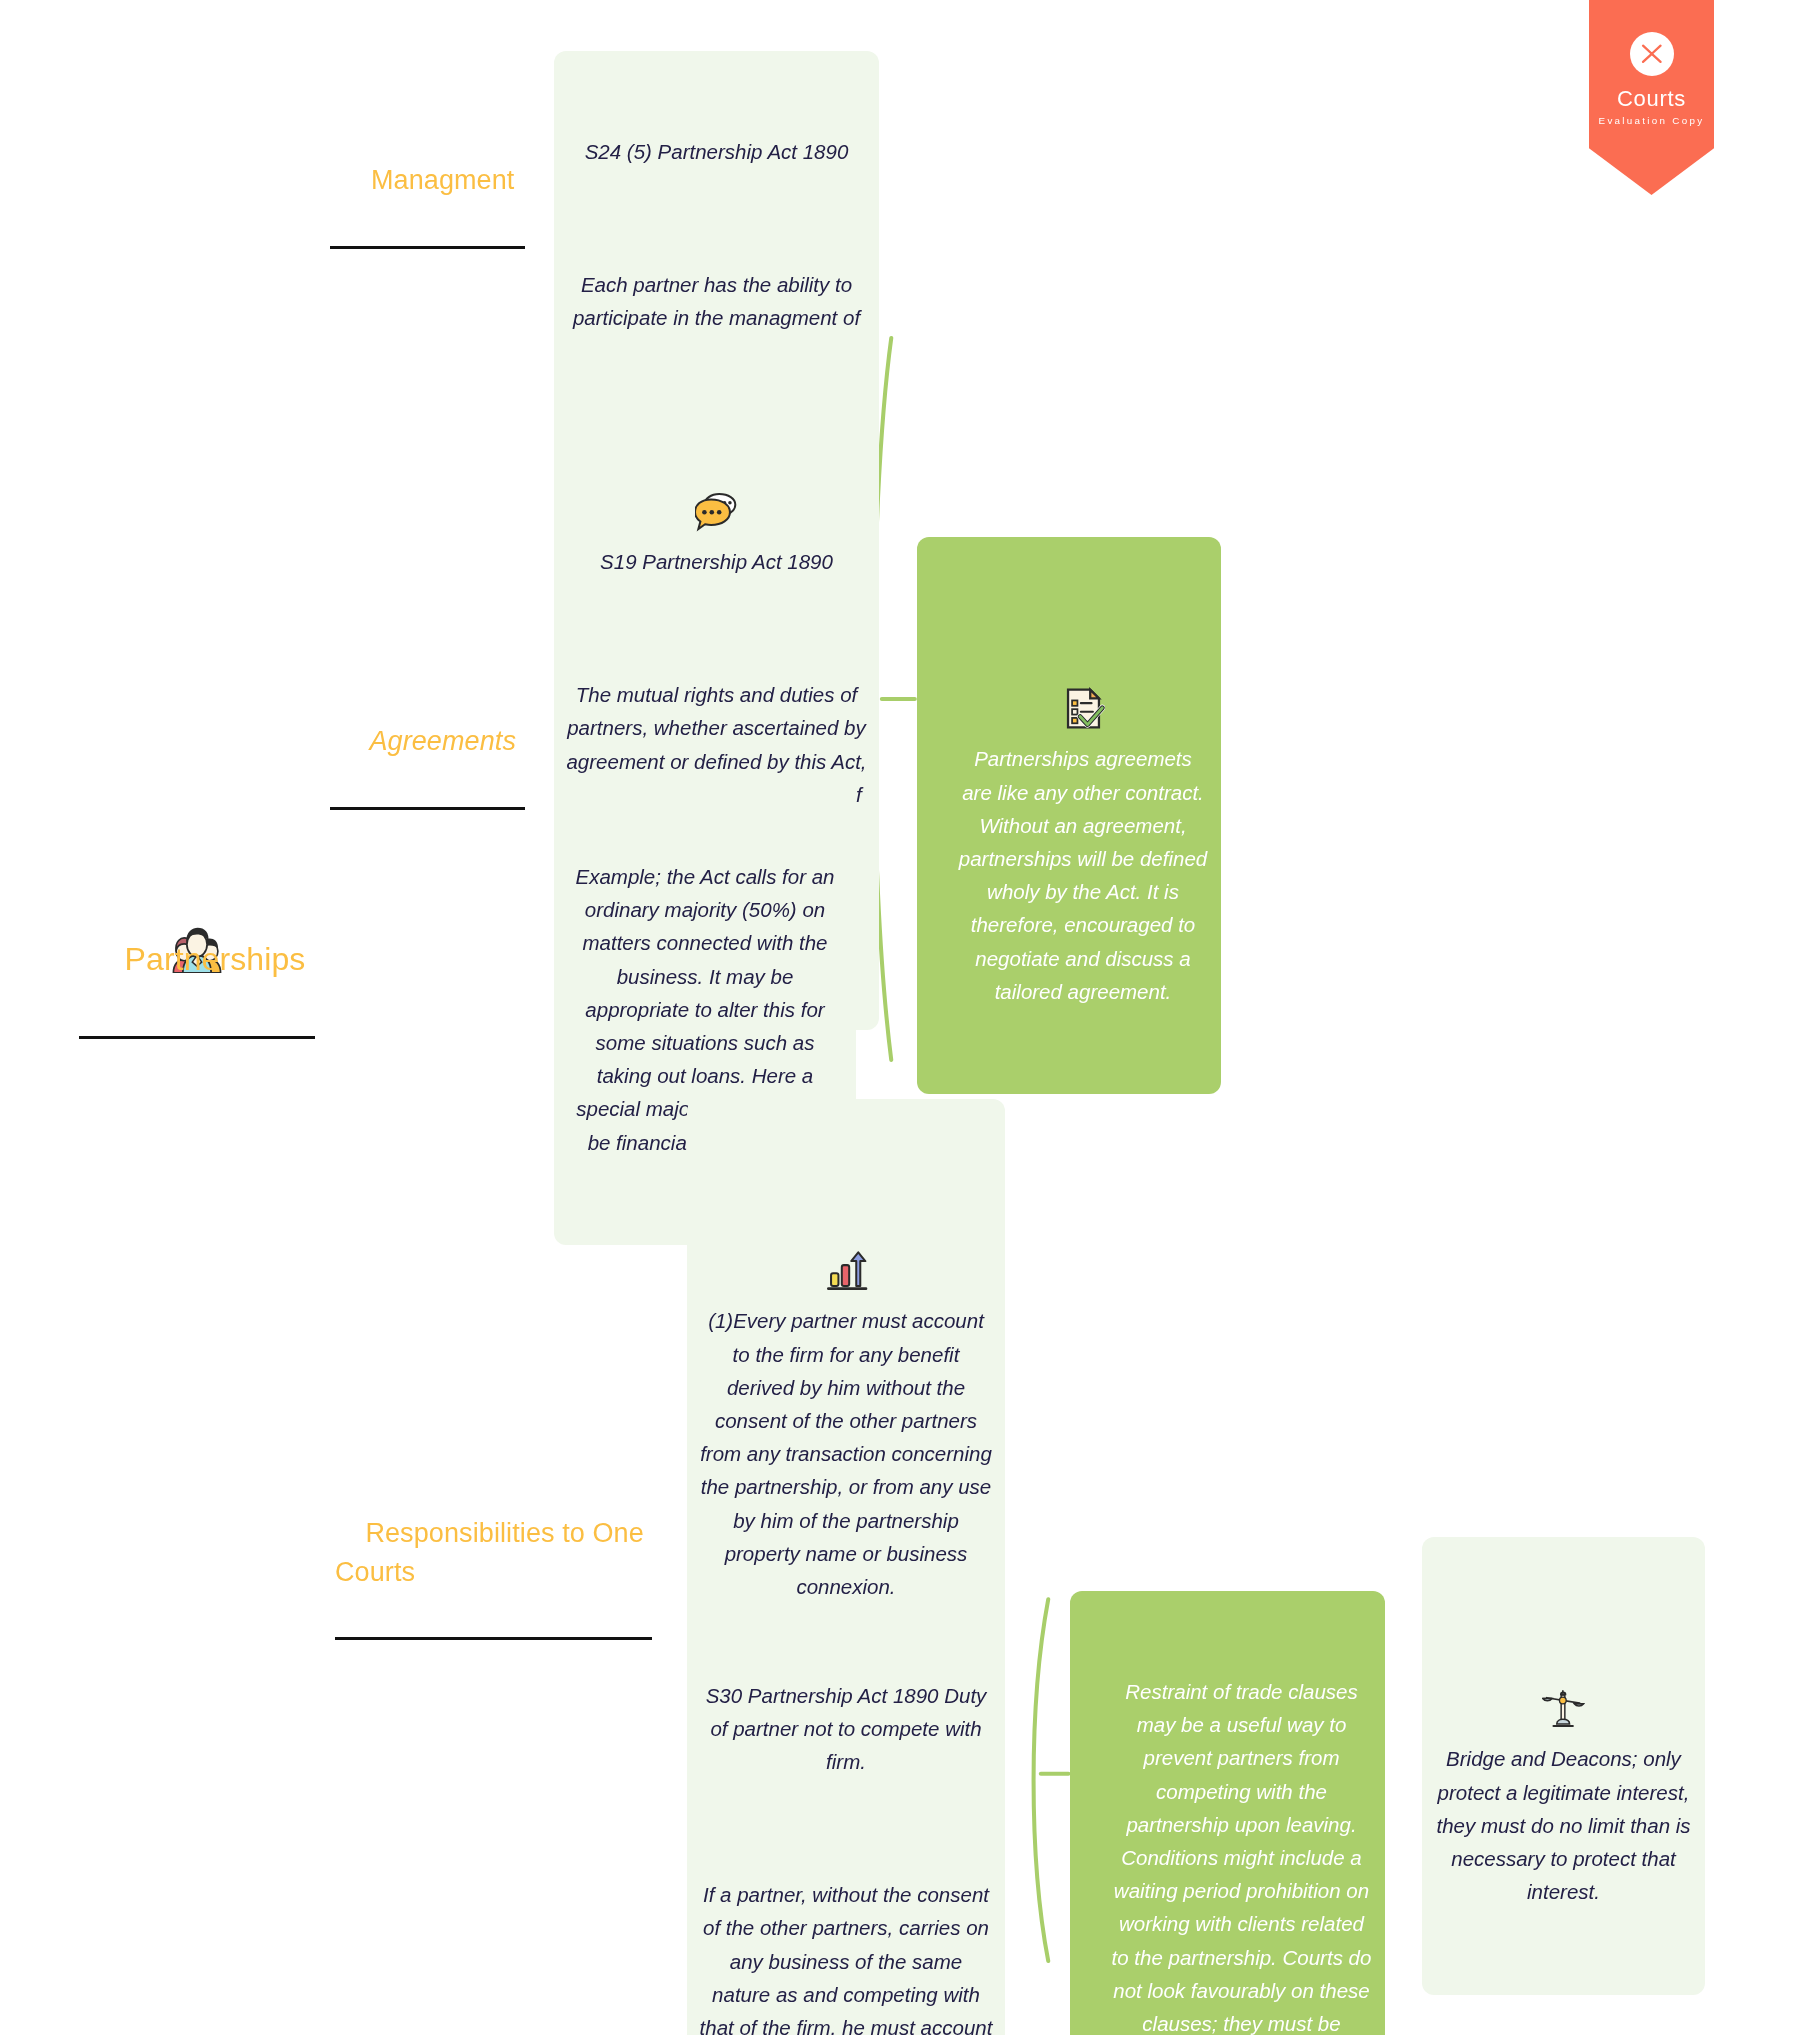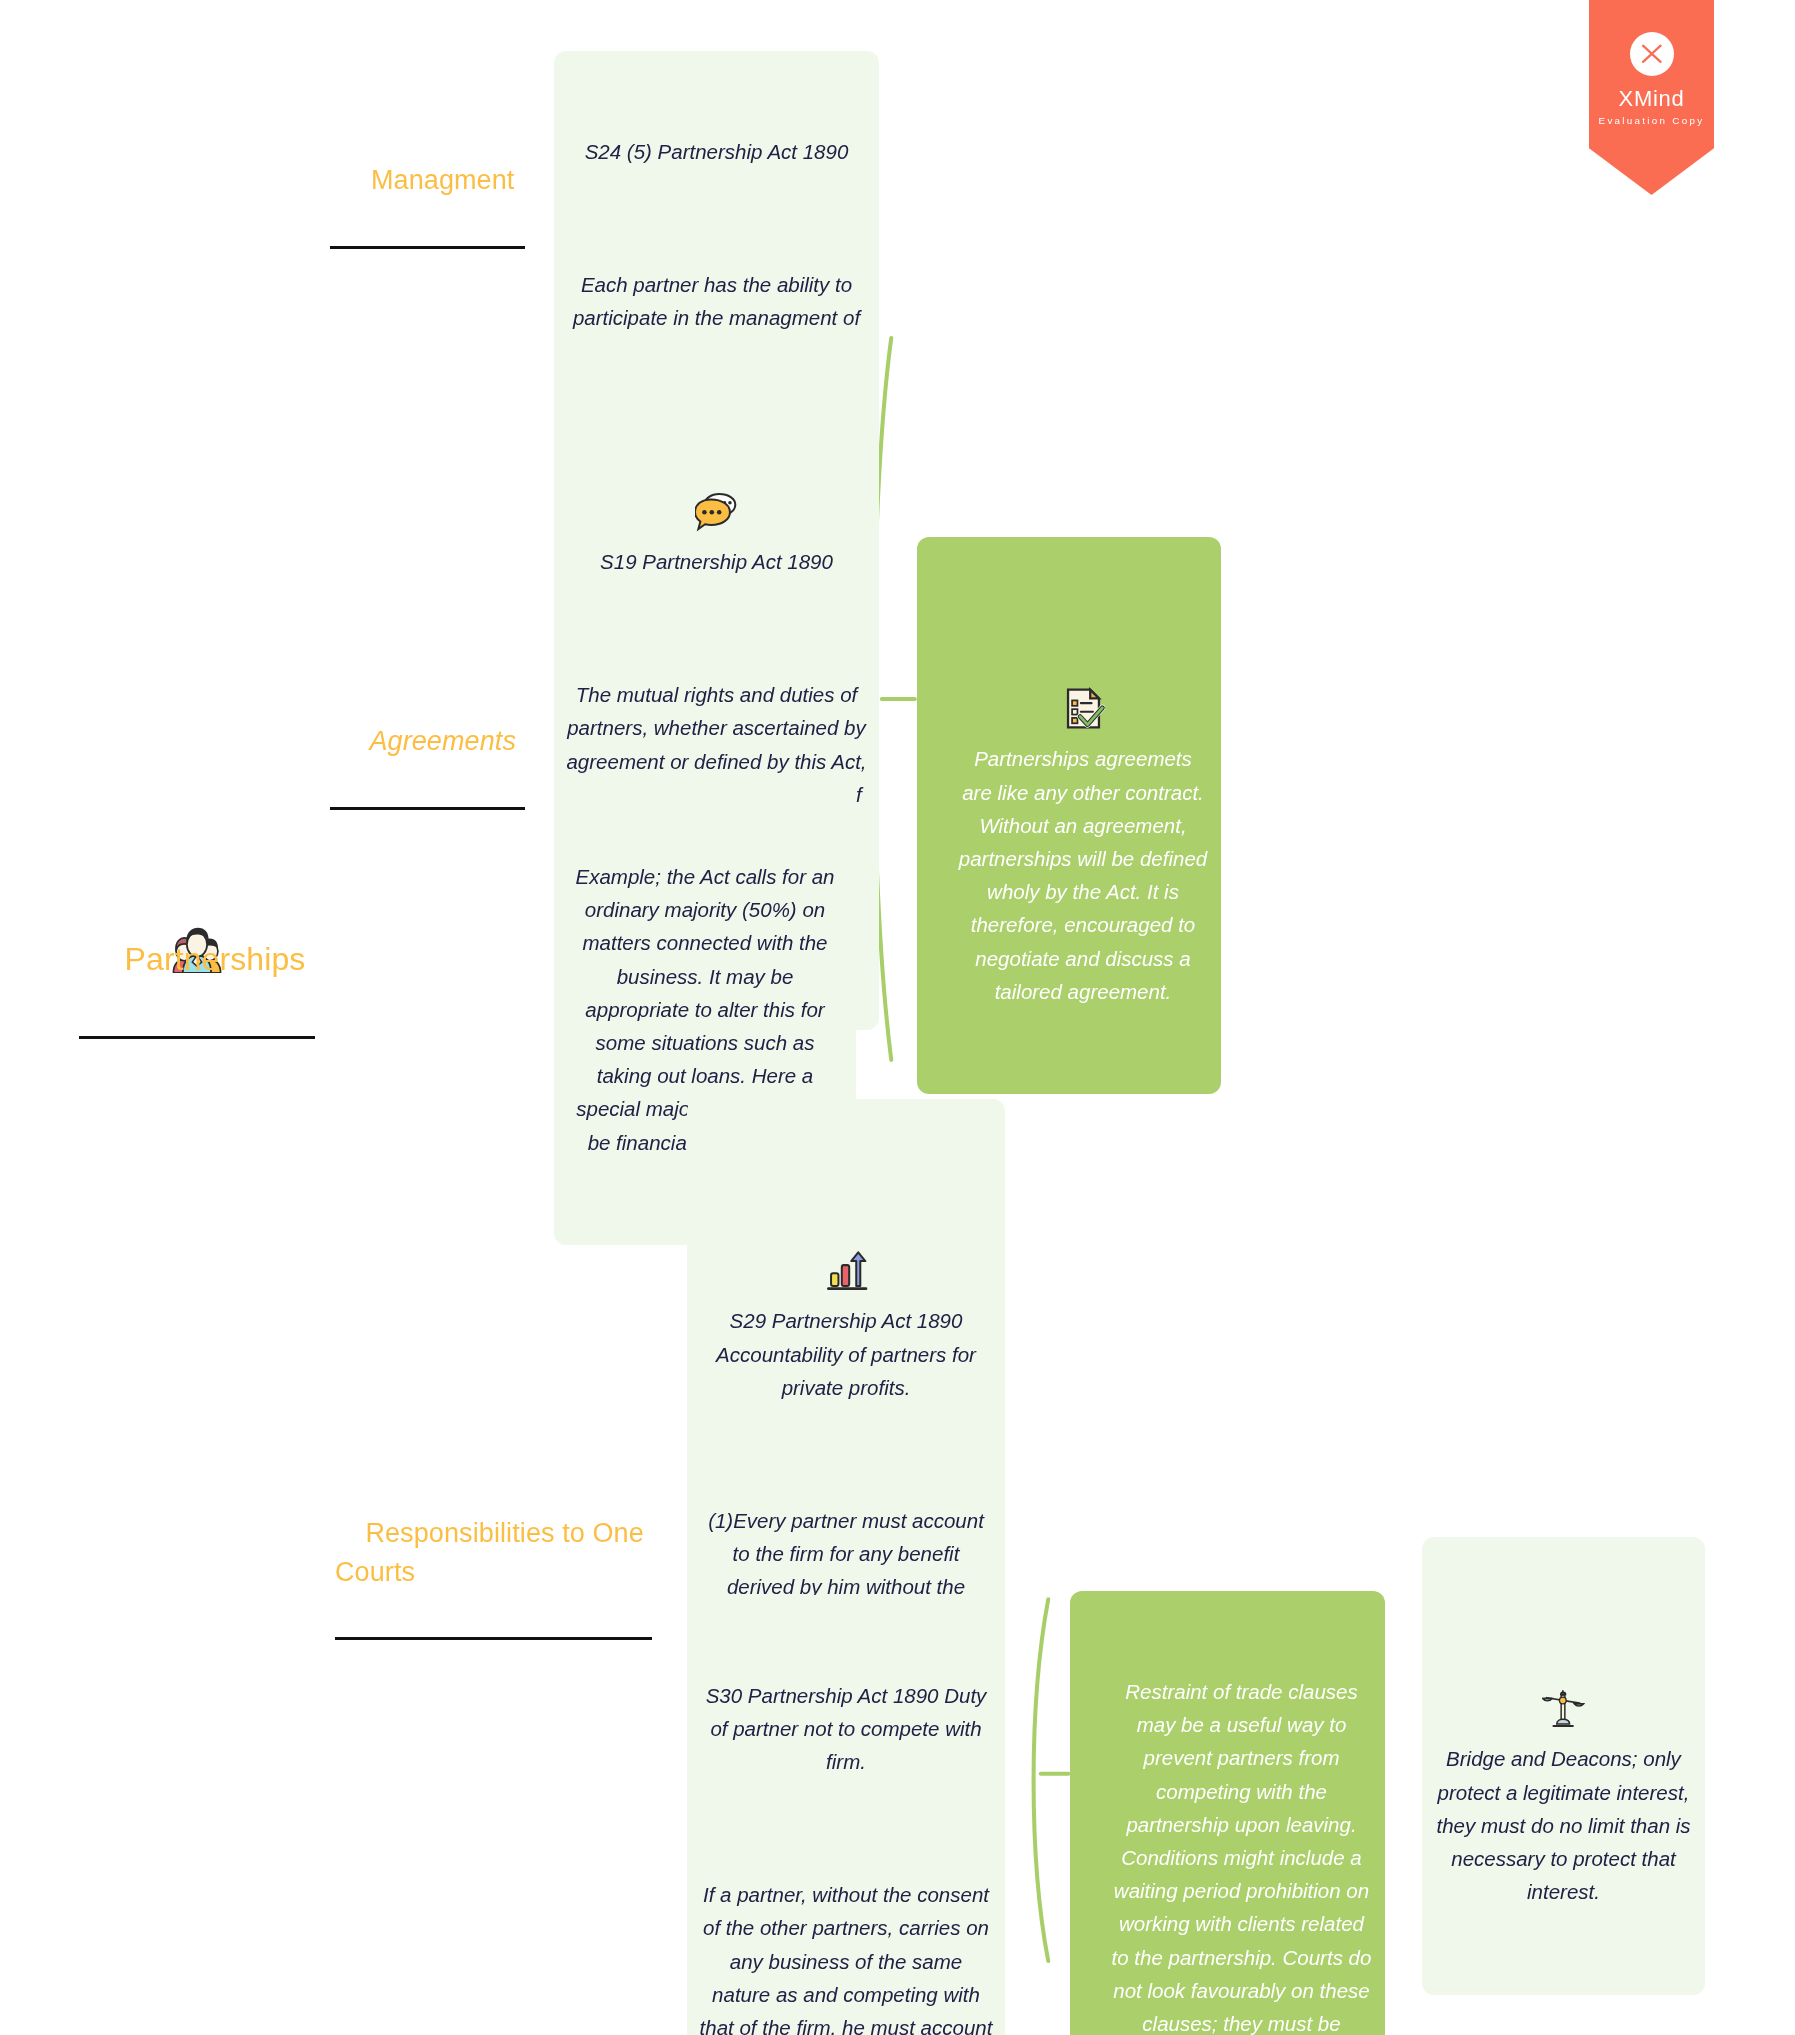--- a/index.html
+++ b/index.html
@@ -200,21 +200,20 @@
 
   <div class="card pale" style="left:687px; top:1099px; width:318px;">
     <span class="icon">
       <svg viewBox="0 0 64 64" xmlns="http://www.w3.org/2000/svg">
         <rect x="9" y="36" width="11" height="19" rx="3" fill="#F5DD54" stroke="#2B2B2B" stroke-width="3"></rect>
         <rect x="25" y="24" width="11" height="31" rx="3" fill="#E9646A" stroke="#2B2B2B" stroke-width="3"></rect>
         <path d="M46.5 55 V18 H39 L49.5 5 L60 18 H52.5 V55 Z" fill="#8C9DE0" stroke="#2B2B2B" stroke-width="3" stroke-linejoin="round"></path>
         <path d="M5 59 H61" stroke="#2B2B2B" stroke-width="4" stroke-linecap="round"></path>
       </svg>
     </span>
-    <p class="para">S29 Partnership Act 1890 Accountability of partners for private profits.</p>
     <p class="para">(1)Every partner must account to the firm for any benefit derived by him without the consent of the other partners from any transaction concerning the partnership, or from any use by him of the partnership property name or business connexion.</p>
   </div>
 
   <div class="card pale" style="left:687px; top:1595px; width:318px;">
     <p class="para">S30 Partnership Act 1890 Duty of partner not to compete with firm.</p>
     <p class="para">If a partner, without the consent of the other partners, carries on any business of the same nature as and competing with that of the firm, he must account for and pay over to the firm all profits made by him in that business.</p>
   </div>
 
   <div class="card green" style="left:1070px; top:1591px; width:315px;">
     <p class="para">Restraint of trade clauses may be a useful way to prevent partners from competing with the partnership upon leaving. Conditions might include a waiting period prohibition on working with clients related to the partnership. Courts do not look favourably on these clauses; they must be reasonable as well as proportional to public interest.</p>
@@ -240,18 +239,18 @@
     <p class="para">Bridge and Deacons; only protect a legitimate interest, they must do no limit than is necessary to protect that interest.</p>
   </div>
 
   <div id="watermark">
     <div class="badge">
       <svg viewBox="0 0 38 38" xmlns="http://www.w3.org/2000/svg">
         <path d="M6 7 L19 19 L32 7" fill="none" stroke="#FB6D52" stroke-width="3.4" stroke-linecap="round"></path>
         <path d="M6 31 L19 19 L32 31" fill="none" stroke="#FB6D52" stroke-width="3.4" stroke-linecap="round"></path>
       </svg>
     </div>
-    <div class="wm-title">XMind</div>
+    <div class="wm-title">Courts</div>
     <div class="wm-sub">Evaluation Copy</div>
   </div>
 
 </div>
 
 
 </body></html>

